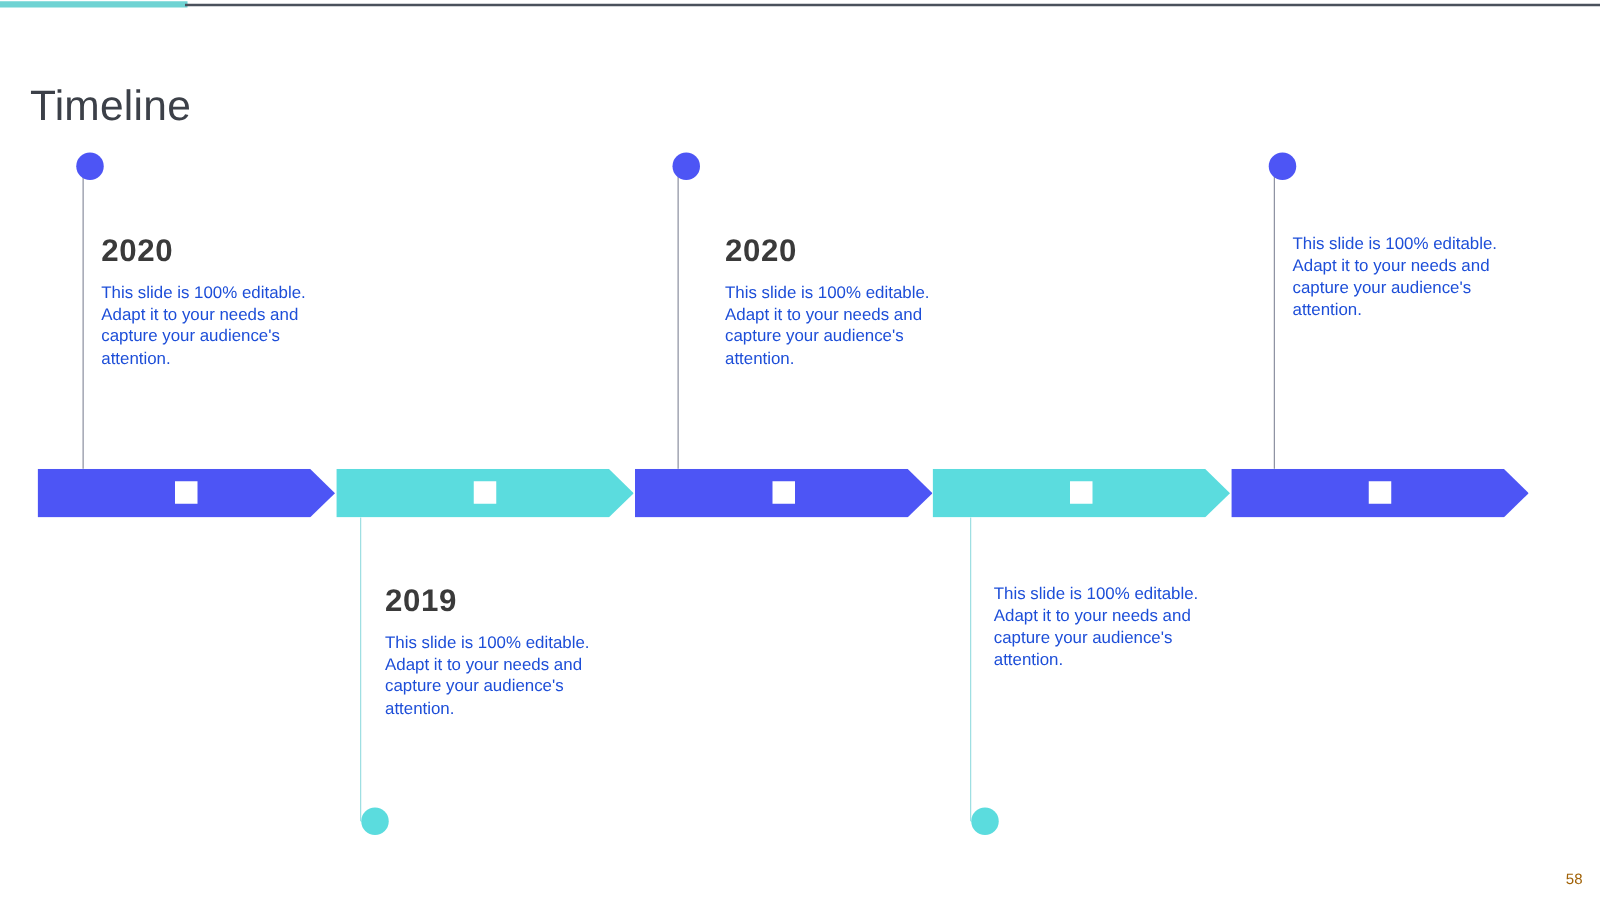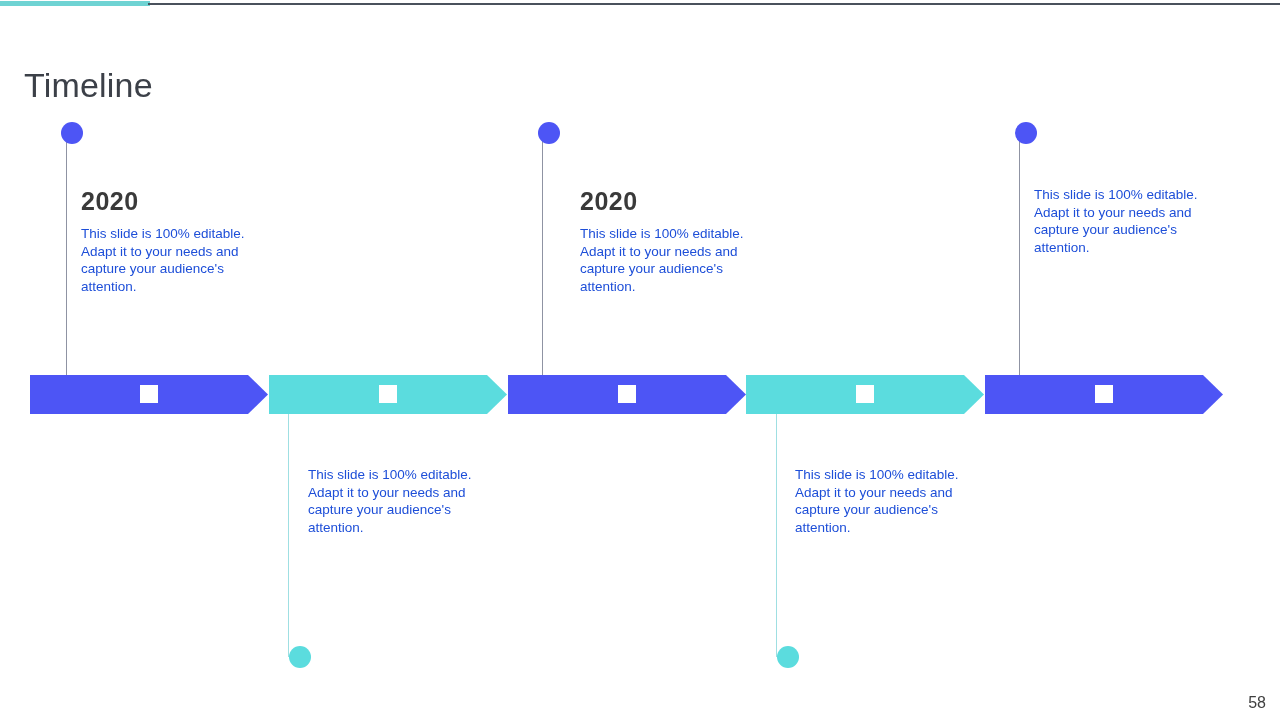--- a/index.html
+++ b/index.html
@@ -103,22 +103,22 @@
     color: #1d4ed8;
     line-height: 17.5px;
     margin: 0;
   }
 
   
   #page-number {
     position: absolute;
     right: 14px;
     bottom: 10px;
-    font-size: 16px;
-    color: #404040;
+    font-size: 12px;
+    color: #a16207;
     line-height: 14px;
   }
 </style>
 </head>
 <body>
 
 <div id="top-accent-teal"></div>
 <div id="top-accent-line"></div>
 
 <div id="page-title">Timeline</div>
@@ -153,20 +153,21 @@
       <div class="chevron-square"></div>
     </div>
   </div>
 
 <div id="milestones-layer">
     <div class="milestone" style="left: 81px; top: 186px;">
       <div class="milestone-year">2020</div>
       <div class="milestone-desc">This slide is 100% editable. Adapt it to your needs and capture your audience's attention.</div>
     </div>
     <div class="milestone" style="left: 308px; top: 466px;">
+      <div class="milestone-year">2019</div>
       <div class="milestone-desc">This slide is 100% editable. Adapt it to your needs and capture your audience's attention.</div>
     </div>
     <div class="milestone" style="left: 556px; top: 186px; margin-left: 24px;">
       <div class="milestone-year">2020</div>
       <div class="milestone-desc">This slide is 100% editable. Adapt it to your needs and capture your audience's attention.</div>
     </div>
     <div class="milestone" style="left: 795px; top: 466px;">
       <div class="milestone-desc">This slide is 100% editable. Adapt it to your needs and capture your audience's attention.</div>
     </div>
     <div class="milestone" style="left: 1034px; top: 186px;">

